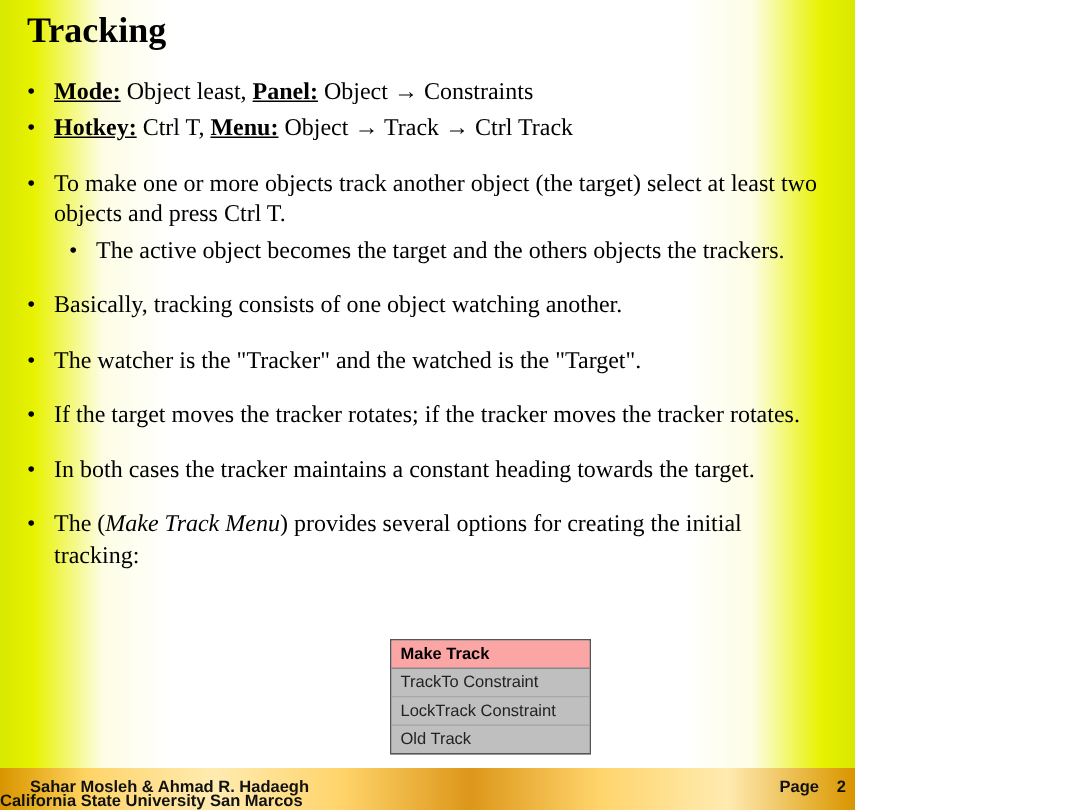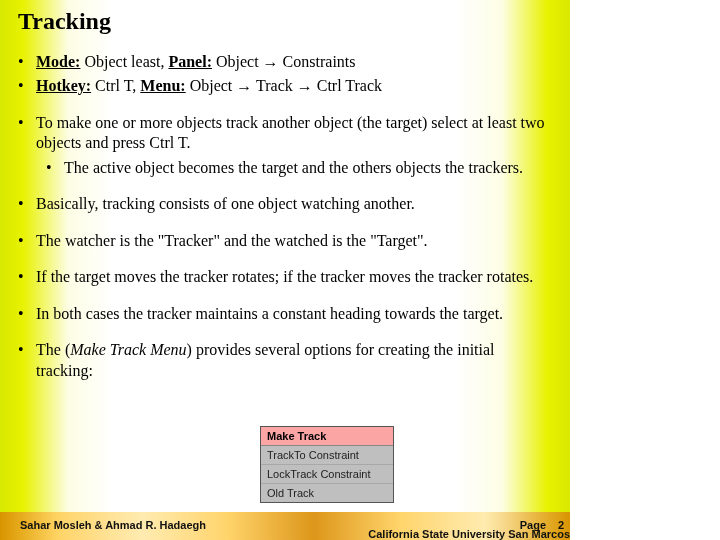--- a/index.html
+++ b/index.html
@@ -27,21 +27,21 @@
     border: 1px solid #555; background: #bfbfbf; font-family: Tahoma, Arial, sans-serif; font-size: 11px;
   }
   .menuimg .hdr { background: #fca5a5; padding: 3px 6px; font-weight: bold; color: #000; border-bottom: 1px solid #888; }
   .menuimg .item { background: #bfbfbf; padding: 3px 6px; border-bottom: 1px solid #a8a8a8; color: #222; }
   .menuimg .item:last-child { border-bottom: none; }
   .footer {
     position: absolute; bottom: 6px; left: 0; width: 100%; height: 18px; z-index: 5;
     display: flex; align-items: center; font-family: Arial, sans-serif; font-size: 11px; font-weight: bold; color: #111;
   }
   .footer .fl { position: absolute; left: 20px; }
-  .footer .fc { width: 100%; text-align: right; margin-top: 18px; }
+  .footer .fc { width: 100%; text-align: left; margin-top: 18px; }
   .footer .fr { position: absolute; right: 24px; }
   .footer .pn { position: absolute; right: 6px; }
 </style>
 </head>
 <body>
 
 <div class="slide">
 
   <div class="title">Tracking</div>
 

